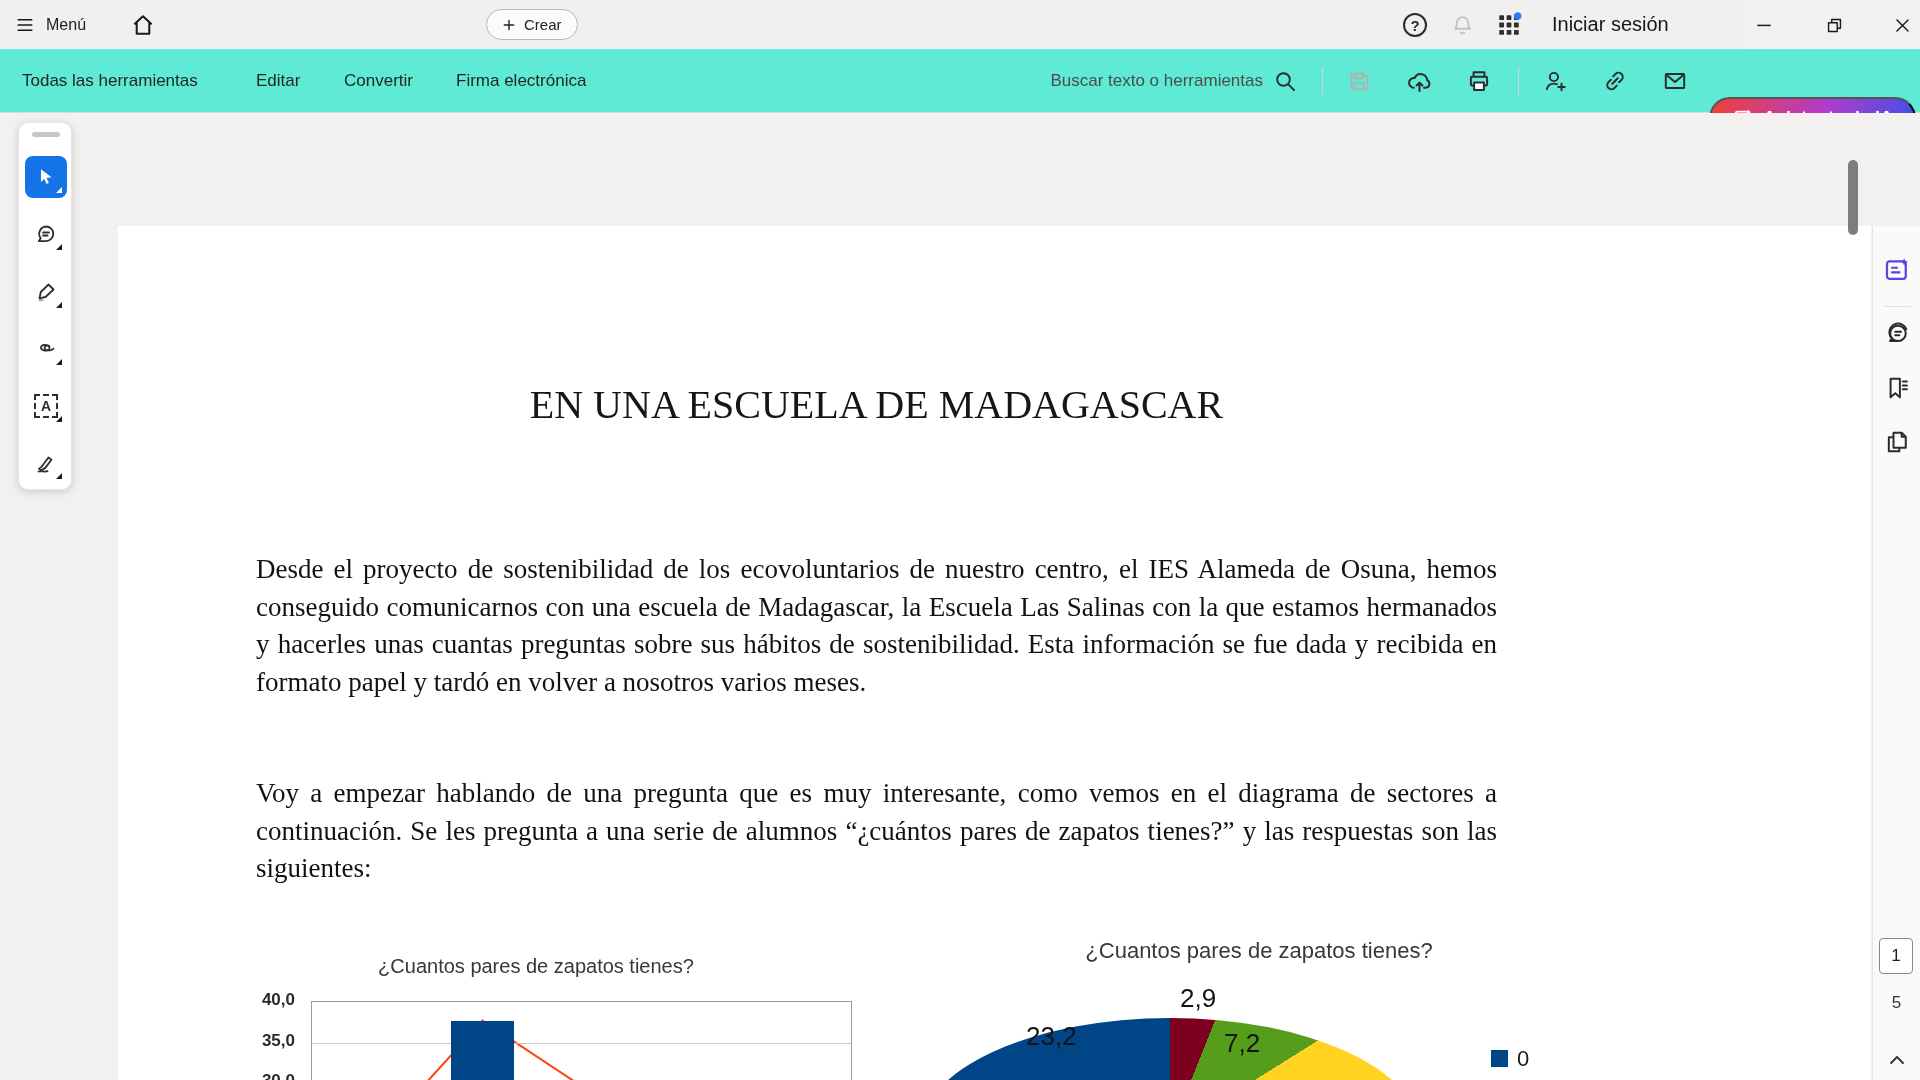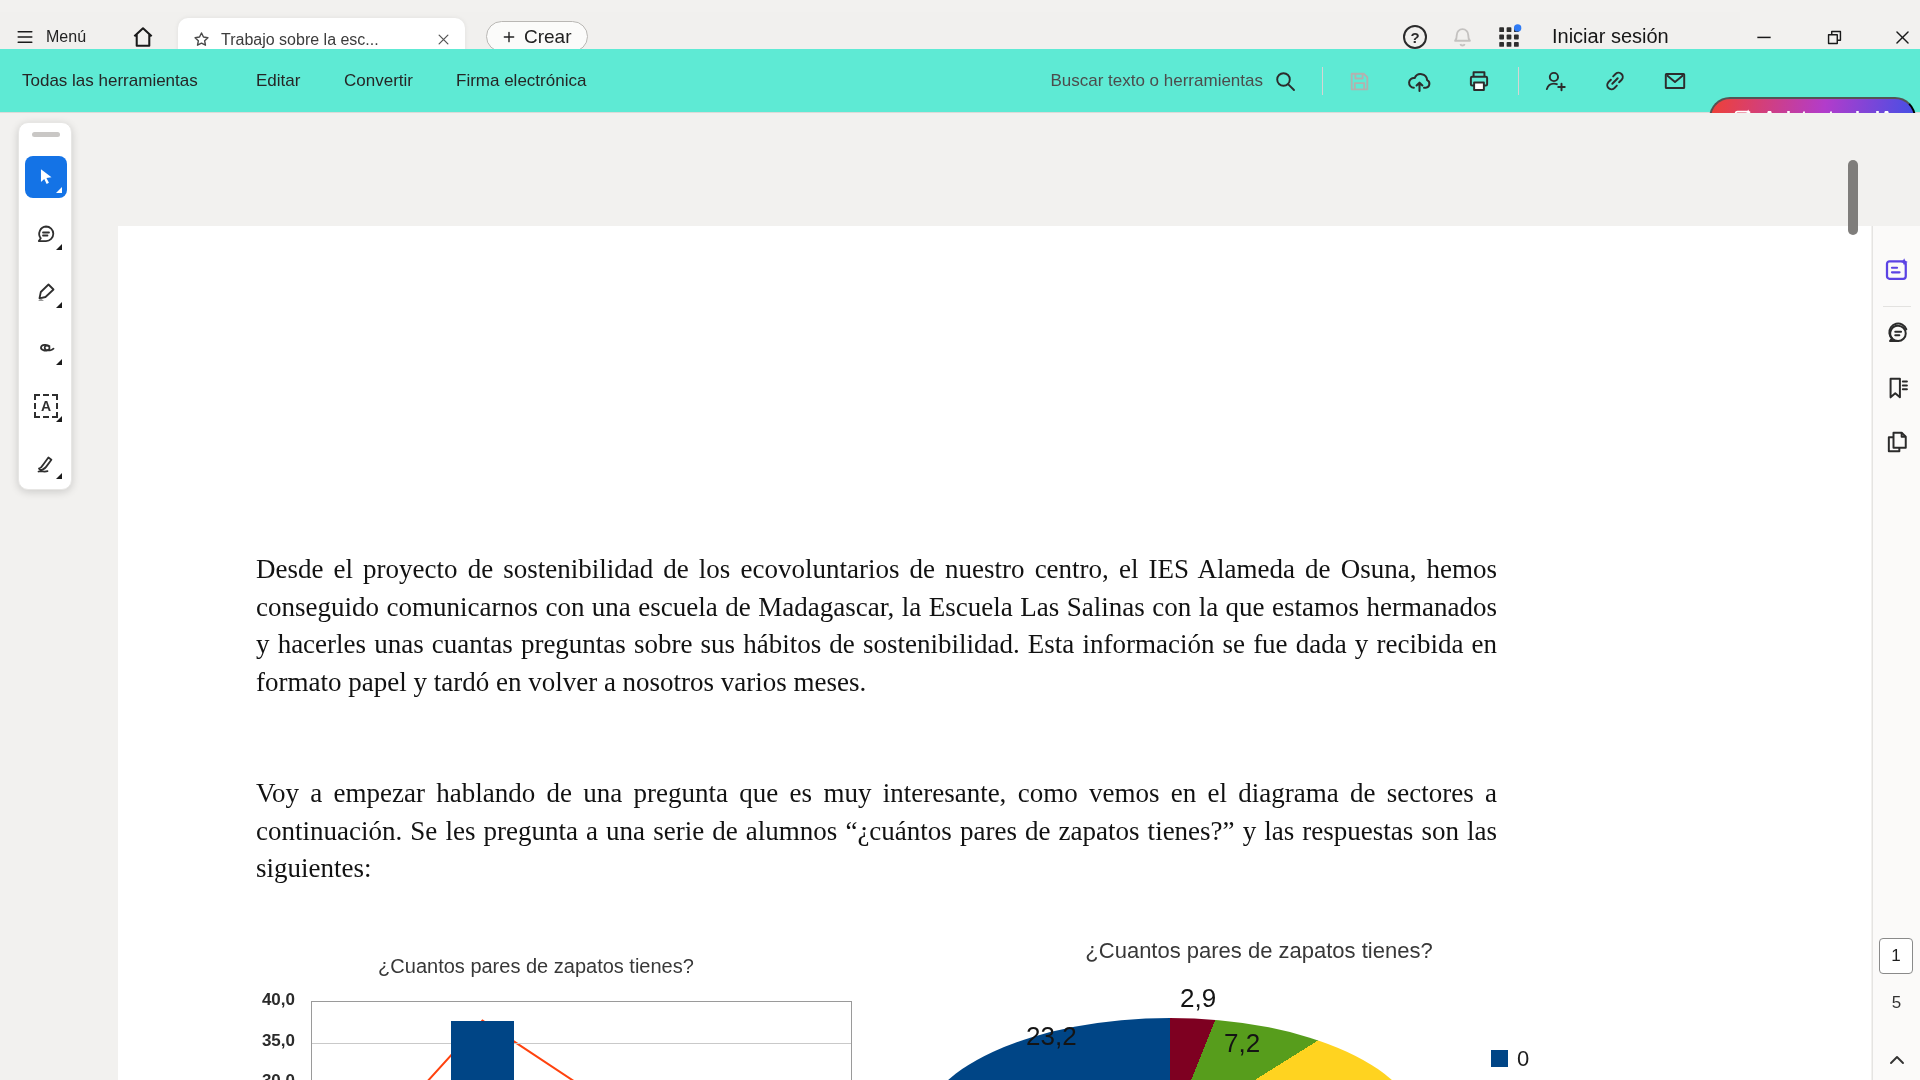--- a/index.html
+++ b/index.html
@@ -1,30 +1,30 @@
 <!DOCTYPE html>
 <html><head>
 <meta charset="utf-8">
 <style>
   * { margin:0; padding:0; box-sizing:border-box; }
   html,body { width:1920px; height:1080px; overflow:hidden; background:#f2f1ef;
               font-family:"Liberation Sans", sans-serif; position:relative; }
 
   
-  .titlebar { position:absolute; left:0; top:0; width:1740px; height:49px; background:#f1f0ee;margin-top:12px; }
+  .titlebar { position:absolute; left:0; top:0; width:1740px; height:49px; background:#f1f0ee; }
   .menu-btn { position:absolute; left:14px; top:9px; height:32px; display:flex; align-items:center; gap:10px; cursor:default; }
   .menu-btn span { font-size:16px; color:#222; }
   .home-btn { position:absolute; left:128px; top:10px; width:30px; height:30px; display:flex; align-items:center; justify-content:center; }
   .tab { position:absolute; left:178px; top:6px; width:287px; height:43px; background:#ffffff;
          border-radius:10px 10px 0 0; display:flex; align-items:center; padding:0 14px; gap:10px;
          box-shadow:0 0 5px rgba(0,0,0,.07); }
   .tab-title { font-size:16px; color:#3c3c3c; white-space:nowrap; overflow:hidden; text-overflow:ellipsis; width:190px; }
   .tab-close { margin-left:auto; display:flex; }
   .create-btn { position:absolute; left:486px; top:9px; height:31px; padding:0 15px; border:1px solid #b9b7b4;
-                border-radius:16px; background:#fbfbfa; display:flex; align-items:center; gap:8px; font-size:19px; color:#222; }
+                border-radius:16px; background:#fbfbfa; display:flex; align-items:center; gap:8px; font-size:15px; color:#222; }
   .hdr-icon { position:absolute; top:10px; width:30px; height:30px; display:flex; align-items:center; justify-content:center; }
   .help-circle { width:24px; height:24px; border:2px solid #2b2b2b; border-radius:50%; display:flex; align-items:center; justify-content:center; font-size:15px; font-weight:bold; color:#2b2b2b; }
   .waffle-wrap { position:relative; width:26px; height:26px; }
   .signin { position:absolute; left:1552px; top:13px; font-size:20px; color:#161616; }
   .winctl { position:absolute; top:12px; width:28px; height:26px; display:flex; align-items:center; justify-content:center; }
 
   
   .toolbar { position:absolute; left:0; top:49px; width:1920px; height:64px; background:#5eead4; border-bottom:1px solid #dcdbd9; }
   .tb-item { position:absolute; top:0; height:64px; line-height:64px; font-size:17px; color:#262626; cursor:default; }
   .search-input { position:absolute; left:995px; top:16px; width:268px; height:32px; border:none; outline:none;
@@ -94,31 +94,20 @@
   <div class="menu-btn">
     <svg width="22" height="18" viewBox="0 0 24 24" fill="none" stroke="#1a1a1a" stroke-width="2.2" stroke-linecap="round">
         <path d="M3 5h18M3 12h18M3 19h18"></path>
       </svg>
     <span>Menú</span>
   </div>
   <div class="home-btn">
     <svg width="26" height="26" viewBox="0 0 24 24" fill="none" stroke="#1a1a1a" stroke-width="1.9" stroke-linejoin="round">
         <path d="M4 11.3 12 4l8 7.3M6.2 9.8V20h11.6V9.8"></path>
       </svg>
-  </div>
-  <div class="tab">
-    <svg width="19" height="19" viewBox="0 0 24 24" fill="none" stroke="#4a4a4a" stroke-width="1.8" stroke-linejoin="round">
-        <path d="M12 3.8l2.5 5.1 5.6.8-4.1 3.9 1 5.6-5-2.6-5 2.6 1-5.6L3.9 9.7l5.6-.8z"></path>
-      </svg>
-    <span class="tab-title">Trabajo sobre la esc...</span>
-    <span class="tab-close">
-      <svg width="15" height="15" viewBox="0 0 24 24" fill="none" stroke="#555" stroke-width="2" stroke-linecap="round">
-          <path d="M5 5l14 14M19 5 5 19"></path>
-        </svg>
-    </span>
   </div>
   <button class="create-btn">
     <svg width="14" height="14" viewBox="0 0 24 24" fill="none" stroke="#222" stroke-width="2.4" stroke-linecap="round">
         <path d="M12 4v16M4 12h16"></path>
       </svg>
     <span>Crear</span>
   </button>
 
   <div class="hdr-icon" style="left:1400px">
     <span class="help-circle">?</span>
@@ -228,20 +217,21 @@
         <path d="M17.7 2.6l.9 2 2 .9-2 .9-.9 2-.9-2-2-.9 2-.9z" fill="#fff" stroke="none"></path>
       </svg>
     <span>Asistente de IA</span>
   </button>
 </div>
 
 <div class="workspace">
   <div class="page">
 
     <div class="doc-title">
+      <div>EN UNA ESCUELA DE MADAGASCAR</div>
     </div>
     <p class="doc-para" style="top:325px">Desde el proyecto de sostenibilidad de los ecovoluntarios de nuestro centro, el IES Alameda de Osuna, hemos conseguido comunicarnos con una escuela de Madagascar, la Escuela Las Salinas con la que estamos hermanados y hacerles unas cuantas preguntas sobre sus hábitos de sostenibilidad. Esta información se fue dada y recibida en formato papel y tardó en volver a nosotros varios meses.</p>
     <p class="doc-para" style="top:549px">Voy a empezar hablando de una pregunta que es muy interesante, como vemos en el diagrama de sectores a continuación. Se les pregunta a una serie de alumnos “¿cuántos pares de zapatos tienes?” y las respuestas son las siguientes:</p>
 
     <div class="chart-title" style="left:228px;top:729px;width:380px">¿Cuantos pares de zapatos tienes?</div>
 
     <div class="bar-yaxis">
         <div class="ytick" style="top: -11px;">40,0</div>
         <div class="ytick" style="top: 29.5px;">35,0</div>
         <div class="ytick" style="top: 70px;">30,0</div>

